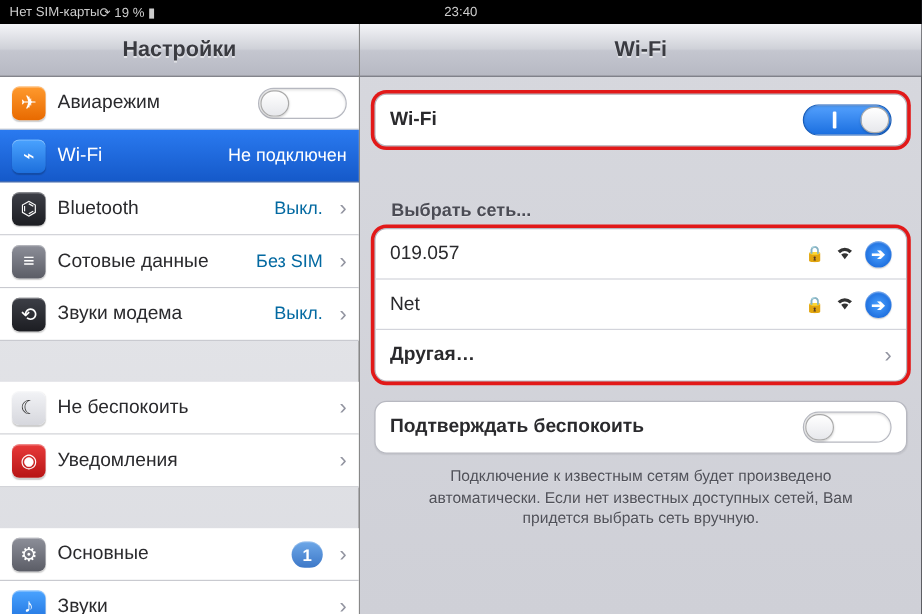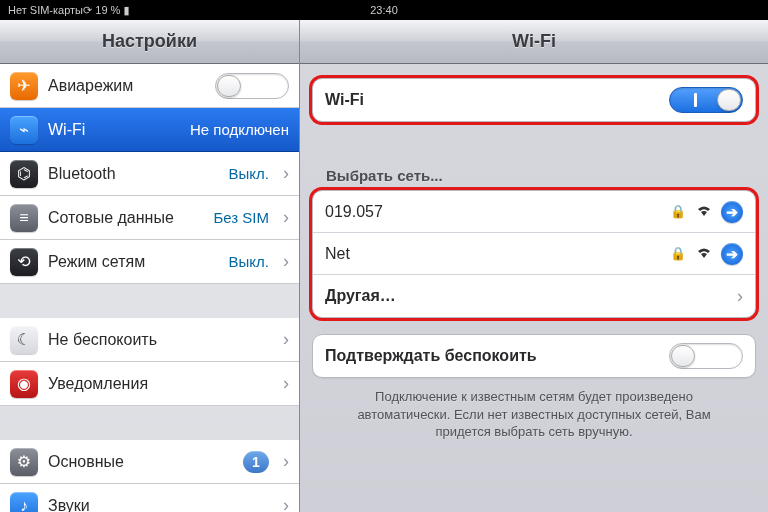--- a/index.html
+++ b/index.html
@@ -155,21 +155,21 @@
 
         <div class="row">
           <div class="icon ic-cell">≡</div>
           <div class="label">Сотовые данные</div>
           <div class="value">Без SIM</div>
           <div class="chev">›</div>
         </div>
 
         <div class="row">
           <div class="icon ic-hotspot">⟲</div>
-          <div class="label">Режим сетям</div>
+          <div class="label">Звуки модема</div>
           <div class="value">Выкл.</div>
           <div class="chev">›</div>
         </div>
 
         <div class="row group"></div>
 
         <div class="row">
           <div class="icon ic-dnd">☾</div>
           <div class="label">Не беспокоить</div>
           <div class="chev">›</div>

